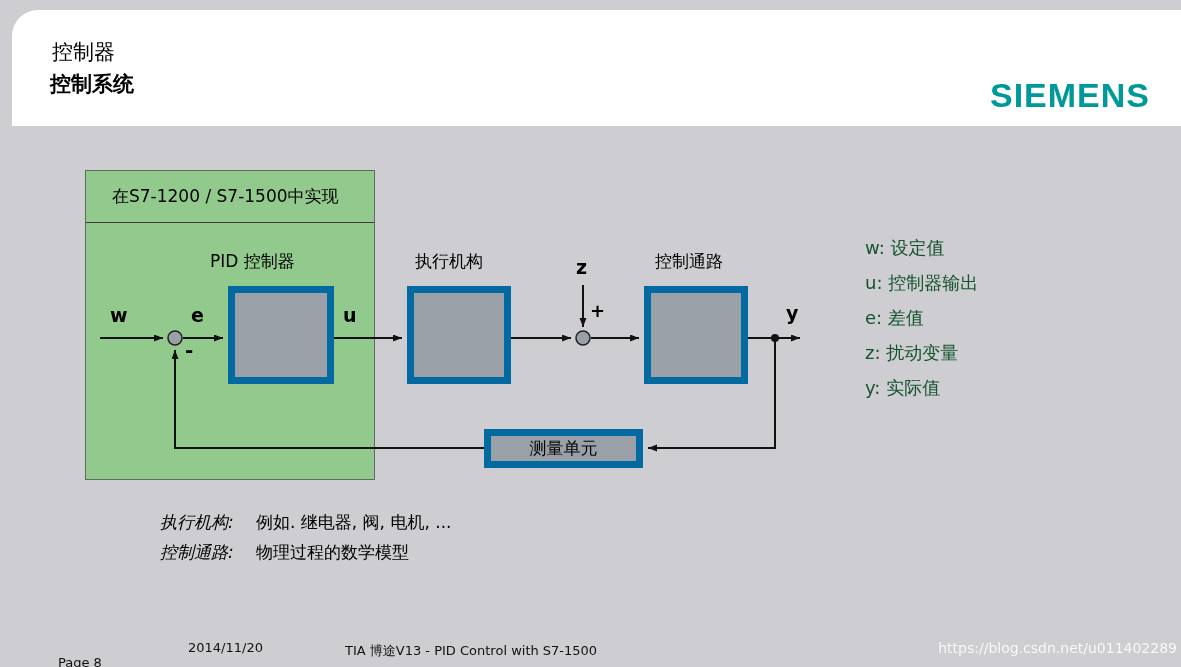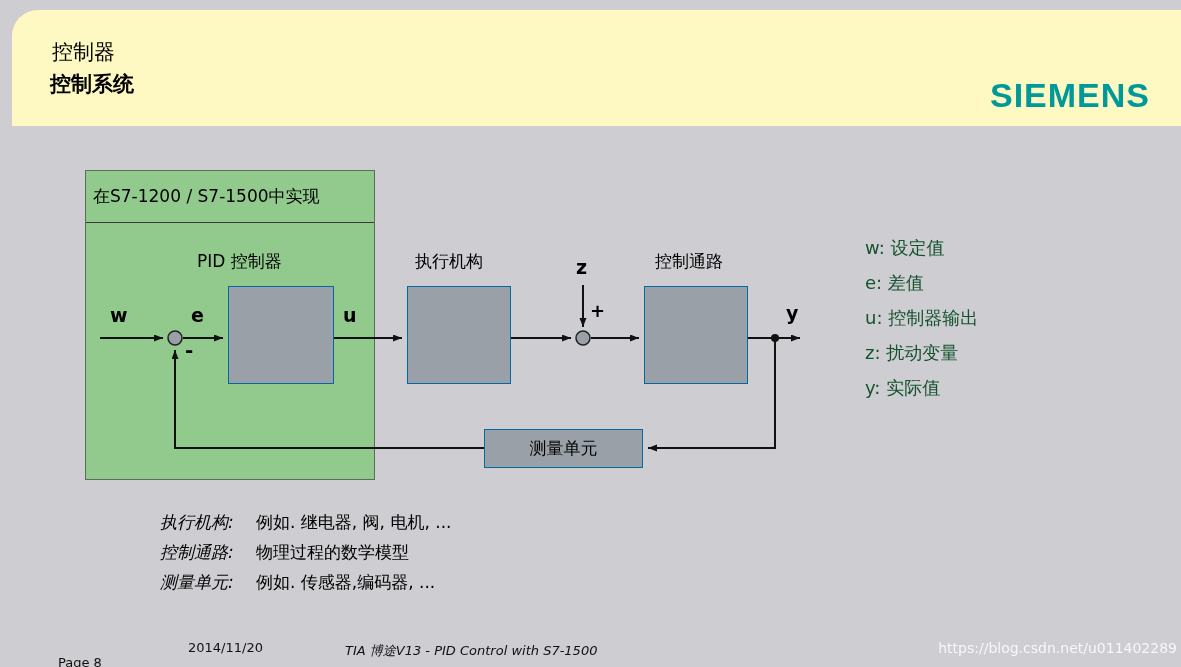--- a/index.html
+++ b/index.html
@@ -1,38 +1,38 @@
 <!DOCTYPE html>
 <html><head>
 <meta charset="utf-8">
 <style>
   html,body{margin:0;padding:0;}
   body{background:#cdcdd2;font-family:"DejaVu Sans","Liberation Sans",sans-serif;}
   .slide{position:relative;width:1181px;height:667px;background:#cdcdd2;overflow:hidden;}
 
   
-  .header{position:absolute;left:12px;top:10px;right:0;height:116px;background:#fef9c3;border-top-left-radius:26px;}
+  .header{position:absolute;left:12px;top:10px;right:0;height:116px;background:#ffffff;border-top-left-radius:26px;}
   .topic{position:absolute;left:40px;top:28px;font-size:21px;color:#000;}
   .title{position:absolute;left:38px;top:60px;font-size:21px;font-weight:bold;color:#000;}
   .logo{position:absolute;right:31px;top:30px;font-size:34px;font-weight:bold;color:#009999;letter-spacing:1px;font-family:"Liberation Sans",sans-serif;margin-top:36px;}
 
   
   .green-box{position:absolute;left:85px;top:170px;width:290px;height:310px;background:#92ca8d;border:1px solid #5d6d5d;z-index:1;box-sizing:border-box;}
-  .green-head{height:51px;border-bottom:1px solid #3a3a3a;display:flex;align-items:center;padding-left:7px;font-size:17px;color:#000;}
+  .green-head{height:51px;border-bottom:1px solid #3a3a3a;display:flex;align-items:center;padding-left:26px;font-size:17px;color:#000;}
 
   
-  .block{position:absolute;background:#9aa0a8;border:1px solid #0369a1;z-index:2;box-sizing:border-box;}
+  .block{position:absolute;background:#9aa0a8;border:7px solid #0369a1;z-index:2;box-sizing:border-box;}
   .pid-block{left:228px;top:286px;width:106px;height:98px;}
   .act-block{left:407px;top:286px;width:104px;height:98px;}
   .proc-block{left:644px;top:286px;width:104px;height:98px;}
   .measure-box{left:484px;top:429px;width:159px;height:39px;display:flex;align-items:center;justify-content:center;font-size:17px;color:#000;}
 
   
   .blk-label{position:absolute;font-size:17px;color:#000;z-index:4;white-space:nowrap;}
-  .pid-label{left:197px;top:250px;text-align:center;}
+  .pid-label{left:210px;top:250px;text-align:center;}
   .act-label{left:415px;top:250px;}
   .proc-label{left:655px;top:250px;}
 
   
   .connectors{position:absolute;left:0;top:0;z-index:3;pointer-events:none;}
 
   
   .sig{position:absolute;font-size:19px;font-weight:bold;color:#000;z-index:4;}
   .sig-w{left:110px;top:304px;}
   .sig-e{left:191px;top:304px;}
@@ -48,21 +48,21 @@
 
   
   .notes{position:absolute;left:160px;top:507px;z-index:4;}
   .note-row{display:flex;height:30px;align-items:center;font-size:17px;color:#000;white-space:nowrap;}
   .note-label{width:96px;font-style:italic;}
   .note-desc{}
 
   
   .footer-page{position:absolute;left:58px;top:655px;font-size:13px;color:#111;}
   .footer-date{position:absolute;left:188px;top:640px;font-size:13px;color:#111;text-align:center;}
-  .footer-title{position:absolute;left:345px;top:642px;font-size:13px;color:#111;white-space:nowrap;font-style:italic;}
+  .footer-title{position:absolute;left:345px;top:642px;font-size:13px;color:#111;white-space:nowrap;}
 
   
   .wm-center{position:absolute;left:237px;top:313px;font-size:32px;font-weight:bold;letter-spacing:7px;color:rgba(100,100,100,0.45);z-index:6;white-space:nowrap;}
   .wm-csdn{position:absolute;right:4px;top:640px;font-size:14px;color:rgba(255,255,255,0.85);z-index:6;white-space:nowrap;}
 </style>
 </head>
 <body>
 
 <div class="slide">
 
@@ -114,39 +114,35 @@
   <div class="sig sig-w">w</div>
   <div class="sig sig-e">e</div>
   <div class="sig sig-u">u</div>
   <div class="sig sig-z">z</div>
   <div class="sig sig-y">y</div>
   <div class="sig sig-plus">+</div>
   <div class="sig sig-minus">-</div>
 
   <div class="legend">
     <div class="legend-item">w: 设定值</div>
+    <div class="legend-item">u: 控制器输出</div>
     <div class="legend-item">e: 差值</div>
-    <div class="legend-item">u: 控制器输出</div>
     <div class="legend-item">z: 扰动变量</div>
     <div class="legend-item">y: 实际值</div>
   </div>
 
   <div class="notes">
     <div class="note-row">
       <div class="note-label">执行机构:</div>
       <div class="note-desc">例如. 继电器, 阀, 电机, ...</div>
     </div>
     <div class="note-row">
       <div class="note-label">控制通路:</div>
       <div class="note-desc">物理过程的数学模型</div>
     </div>
-    <div class="note-row">
-      <div class="note-label">测量单元:</div>
-      <div class="note-desc">例如. 传感器,编码器, ...</div>
-    </div>
   </div>
 
   <div class="footer-page">Page 8</div>
   <div class="footer-date">2014/11/20</div>
   <div class="footer-title">TIA 博途V13 - PID Control with S7-1500</div>
 
   <div class="wm-csdn">https://blog.csdn.net/u011402289</div>
 
 </div>
 

